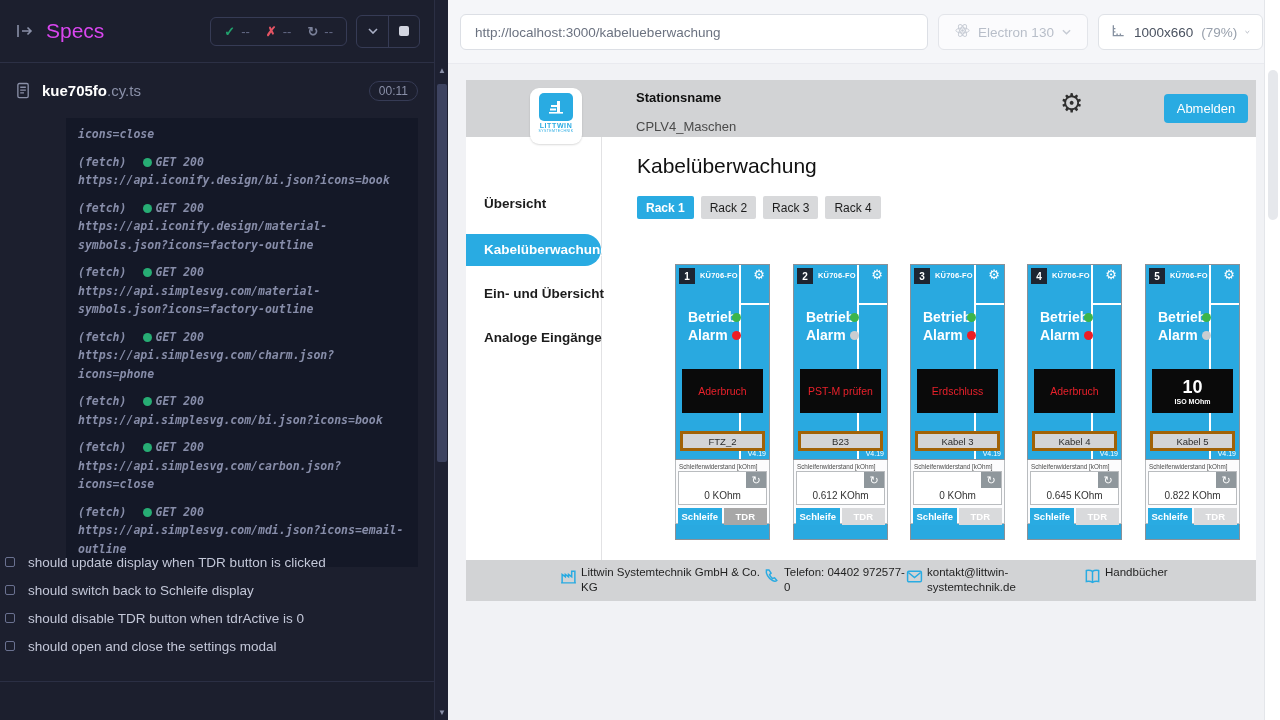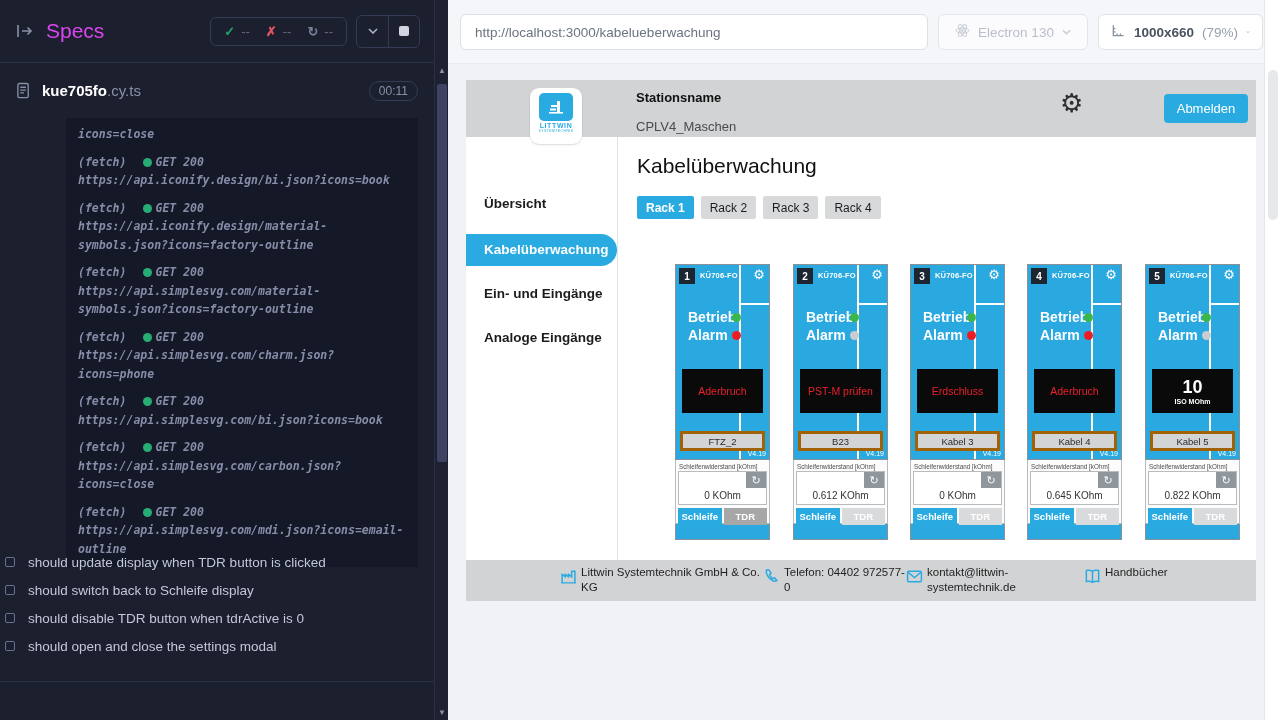--- a/index.html
+++ b/index.html
@@ -55,41 +55,41 @@
   .sb-arrow.down{bottom:3px}
   .sb-thumb{position:absolute;left:2px;top:84px;width:10px;height:378px;background:#3d4360;border-radius:2px}
 
   
   #top-bar{position:absolute;left:448px;top:0;width:968px;height:64px;background:#f5f6f9;border-bottom:1px solid #e9eaef}
   .url-box{position:absolute;left:12px;top:14px;width:468px;height:36px;background:#fff;border:1px solid #dcdfe5;border-radius:6px;display:flex;align-items:center;padding:0 14px}
   .url-text{font-size:13.5px;color:#6b7280;white-space:nowrap}
   .sel{position:absolute;top:14px;height:36px;border-radius:6px;display:flex;align-items:center;gap:8px;padding:0 12px}
   .sel.browser{left:490px;width:150px;background:#fbfbfd;border:1px solid #e3e5ea;color:#b8bec9;font-size:13.5px;justify-content:center}
   .sel.viewport{left:650px;width:165px;background:#fff;border:1px solid #dfe2e7;font-size:13.5px;justify-content:center}
-  .vp-size{color:#4a5260;font-weight:bold}
+  .vp-size{color:#4a5260;font-weight:normal}
   .vp-zoom{color:#98a0ac}
   .chev{width:9px;height:6px;stroke-width:1.6;fill:none}
   .sel.browser .chev{stroke:#c6cbd4}
   .sel.viewport .chev{stroke:#9aa2ae}
   .electron-ic svg{stroke:#c6cbd4;fill:none;stroke-width:1}
   .ruler-ic svg{stroke:#8691a0;fill:none;stroke-width:1.4}
 
   
   #aut{position:absolute;left:466px;top:80px;width:790px;height:521px;background:#fff}
   .app-header{position:absolute;left:0;top:0;right:0;height:57px;background:#d2d3d5}
   .logo{position:absolute;left:64px;top:8px;width:52px;height:56px;background:#fff;border-radius:9px;text-align:center;box-shadow:0 1px 2px rgba(0,0,0,.15);z-index:5}
   .logo-ic{width:34px;height:28px;background:#29abe2;border-radius:5px;margin:5px auto 1px;display:flex;align-items:center;justify-content:center}
   .logo-txt{font-size:7px;font-weight:bold;color:#29abe2;letter-spacing:.6px}
   .logo-sub{font-size:3.5px;color:#29abe2;letter-spacing:.4px}
   .station{position:absolute;left:170px;top:10px}
   .st-label{font-size:13px;font-weight:bold;color:#101010}
   .st-name{font-size:13px;color:#4a4a4a;margin-top:14px}
   .hdr-gear{position:absolute;left:594px;top:10px;font-size:26px;color:#2f2f2f;line-height:1;cursor:pointer}
   .logout{position:absolute;left:698px;top:14px;width:84px;height:29px;background:#29abe2;color:#fff;border:none;border-radius:4px;font-size:13px;font-family:inherit;cursor:pointer}
-  .app-sidebar{position:absolute;left:0;top:57px;width:152px;height:423px;background:#fff;border-right:1px solid #e2e2e4;padding-top:53px}
+  .app-sidebar{position:absolute;left:0;top:57px;width:136px;height:423px;background:#fff;border-right:1px solid #e2e2e4;padding-top:53px}
   .side-item{height:28px;line-height:28px;padding-left:18px;font-size:13.5px;font-weight:bold;color:#1c1c1c;margin-bottom:16px;cursor:pointer;white-space:nowrap}
   .side-item.active{height:32px;line-height:32px;background:#29abe2;color:#fff;border-radius:0 16px 16px 0;margin-bottom:14px}
   .page-title{position:absolute;left:171px;top:74px;font-size:21px;font-weight:normal;color:#111}
   .tabs{position:absolute;left:171px;top:116px;display:flex;gap:7px}
   .tab{height:23px;display:flex;align-items:center;padding:0 9px;font-size:12px;background:#d8d9db;color:#1d1d1d;border-radius:2px;cursor:pointer}
   .tab.active{background:#29abe2;color:#fff;font-weight:bold}
 
   
   .card{position:absolute;top:184px;width:95px}
   .card-blue{position:relative;height:196px;background:#29a9e0;border:1px solid #8a9097;overflow:hidden}
@@ -301,21 +301,21 @@
         <div class="st-label">Stationsname</div>
         <div class="st-name">CPLV4_Maschen</div>
       </div>
       <span class="hdr-gear">⚙</span>
       <button class="logout">Abmelden</button>
     </div>
 
     <nav class="app-sidebar" id="app-sidebar">
         <div class="side-item">Übersicht</div>
         <div class="side-item active">Kabelüberwachung</div>
-        <div class="side-item">Ein- und Eingänge</div>
+        <div class="side-item">Ein- und Übersicht</div>
         <div class="side-item">Analoge Eingänge</div>
       </nav>
 
     <h1 class="page-title">Kabelüberwachung</h1>
     <div class="tabs" id="rack-tabs">
         <div class="tab active">Rack 1</div>
         <div class="tab">Rack 2</div>
         <div class="tab">Rack 3</div>
         <div class="tab">Rack 4</div>
       </div>

